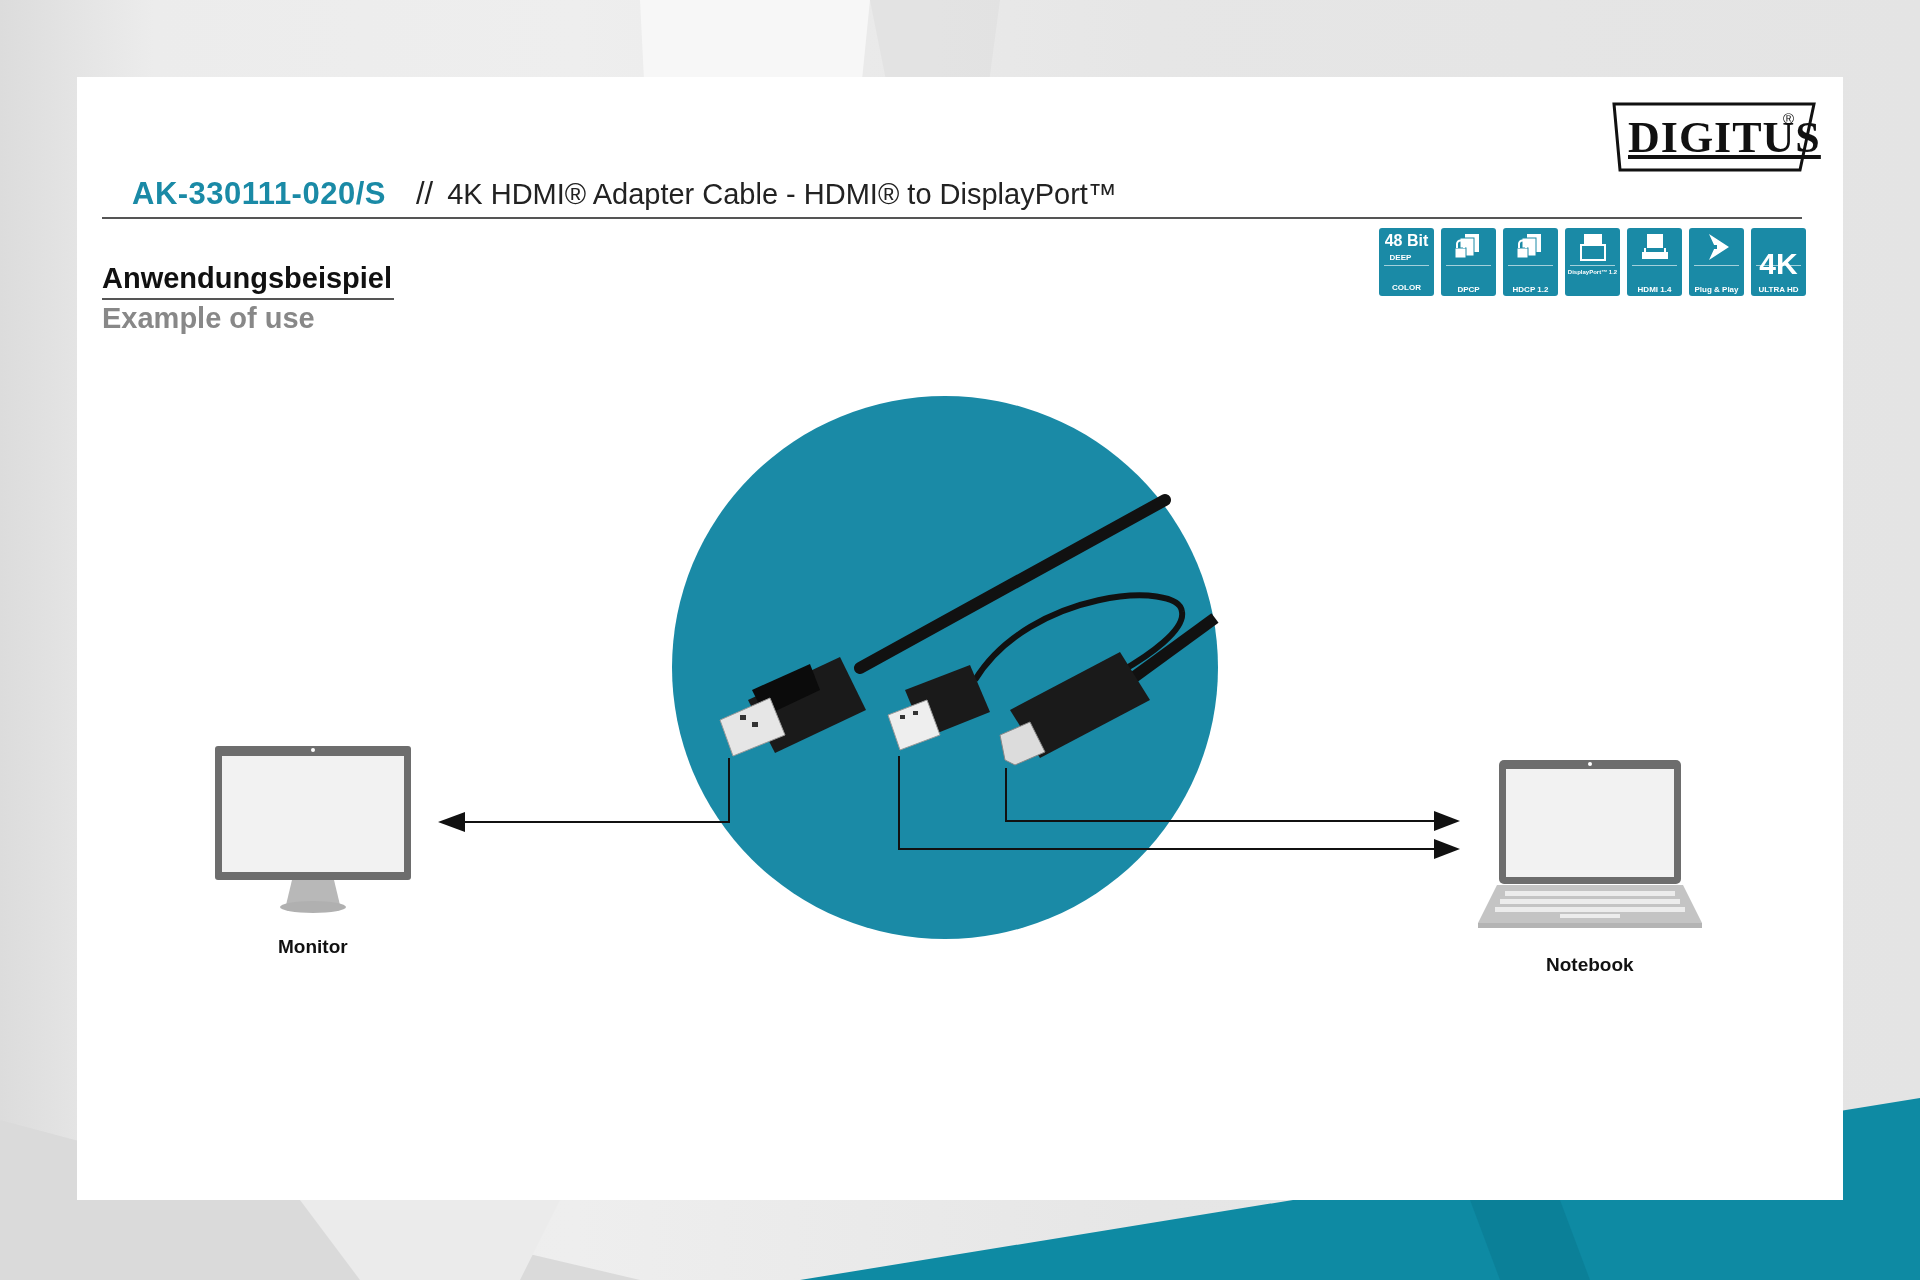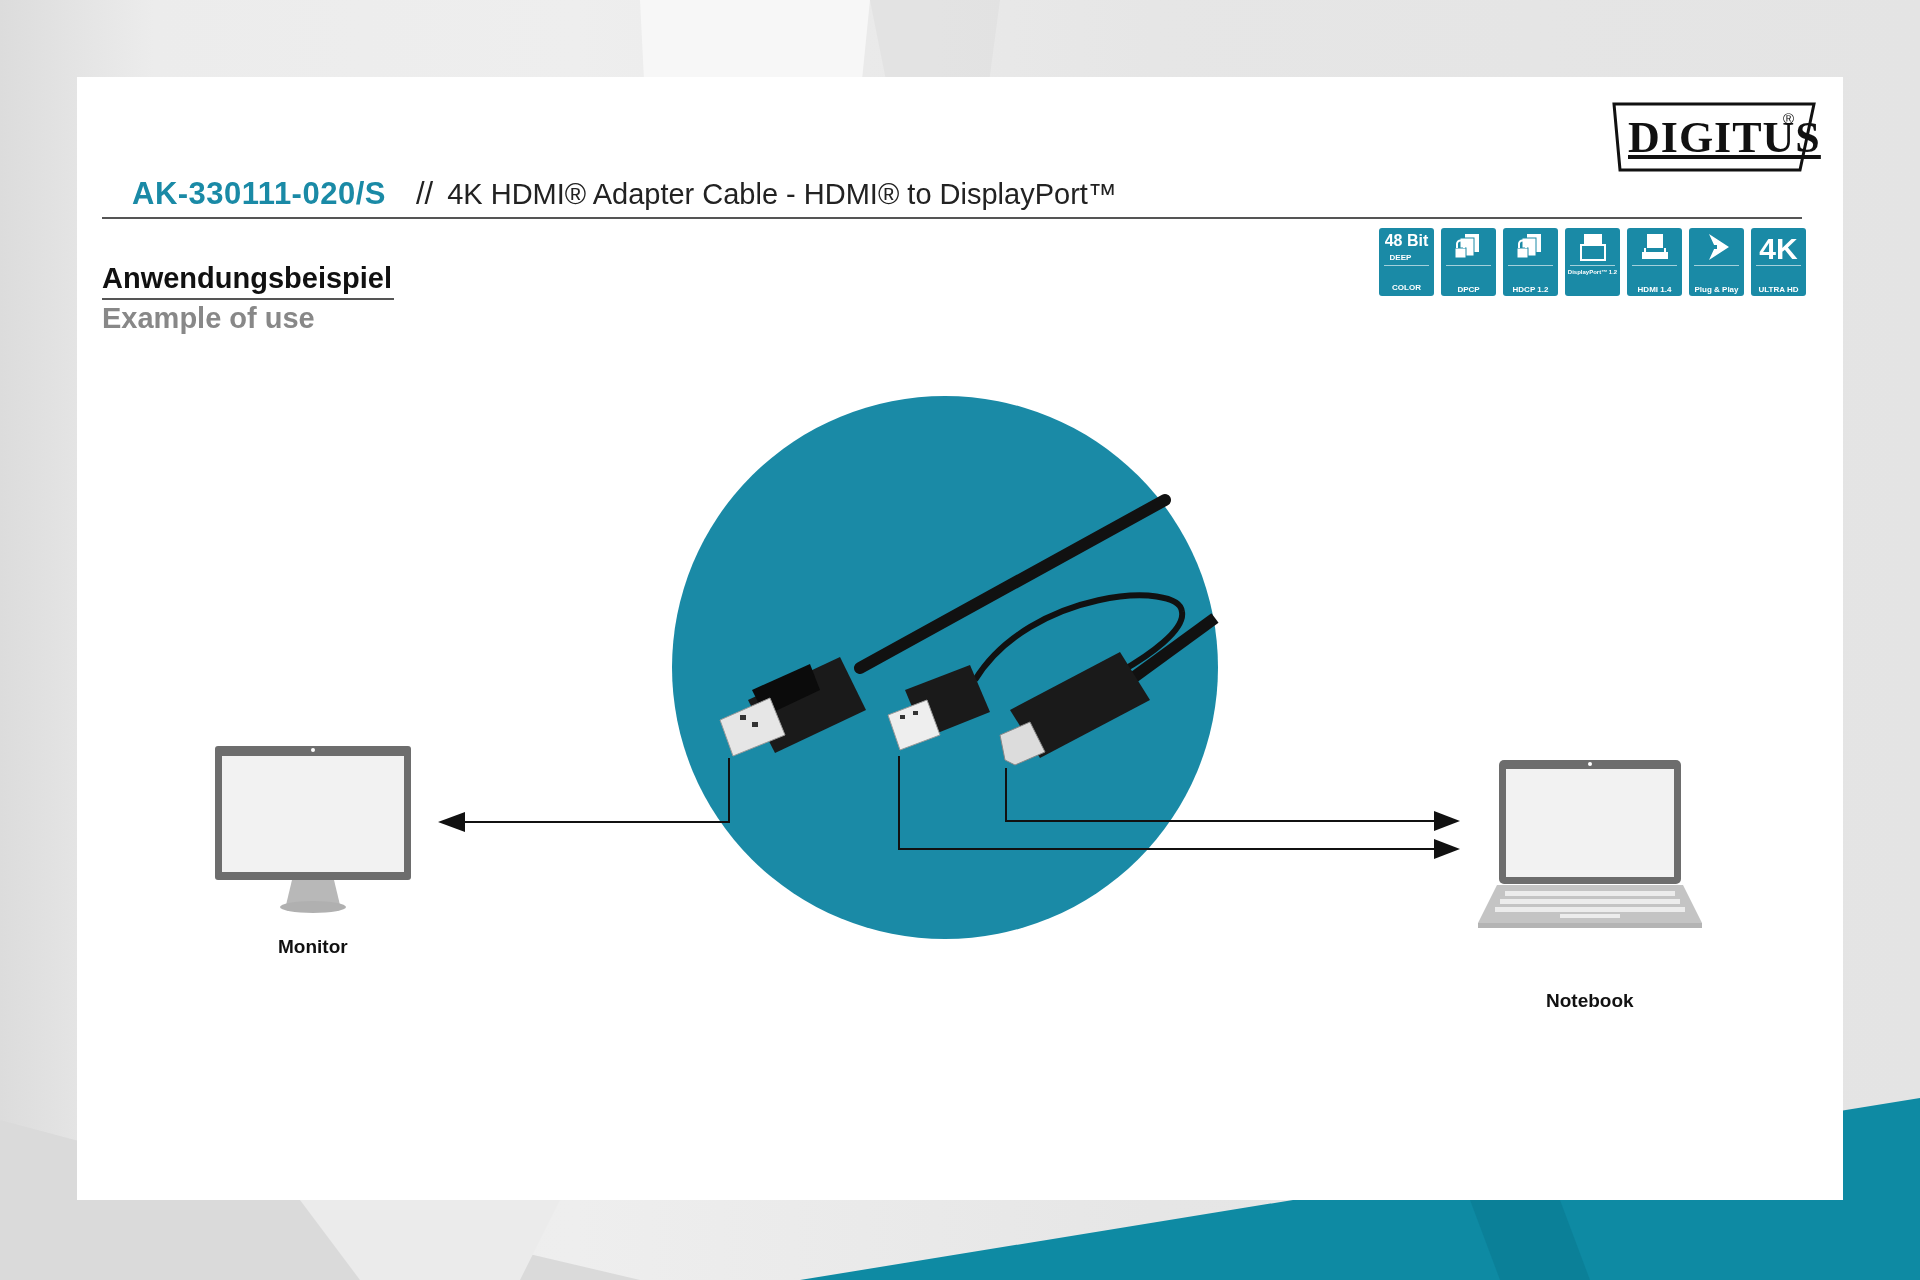--- a/index.html
+++ b/index.html
@@ -25,21 +25,21 @@
     position:absolute; left:1628px; top:112px; font-family:"Liberation Serif", serif;
     font-weight:bold; font-size:44px; color:#111; letter-spacing:1px;text-decoration:underline;
   }
   .logo-reg { position:absolute; left:1783px; top:110px; font-size:15px; color:#111; }
   .badges { position:absolute; left:1379px; top:228px; display:flex; gap:7px; }
   .badge {
     width:55px; height:68px; background:#1a8aa6; border-radius:3px;
     position:relative; color:#fff; text-align:center; overflow:hidden;
   }
   .badge .big { position:absolute; left:0; right:0; top:4px; font-weight:bold; font-size:16px; }
-  .badge .big4k { position:absolute; left:0; right:0; top:4px; font-weight:bold; font-size:30px; }
+  .badge .big4k { position:absolute; left:0; right:0; top:19px; font-weight:bold; font-size:30px; }
   .badge .line { position:absolute; left:5px; right:5px; top:37px; height:1px; background:rgba(255,255,255,0.6); }
   .badge .small { position:absolute; left:0; right:0; top:40px; font-weight:bold; font-size:8px; line-height:8px;margin-top:18px; }
   .badge .small2 { position:absolute; left:0; right:0; top:40px; font-weight:bold; font-size:6px; line-height:8px; }
   .badge .deep { position:absolute; left:0; right:12px; top:25px; font-weight:bold; font-size:8px; line-height:8px; }
   .badge svg { position:absolute; left:12px; top:4px; }
   .section-de { position:absolute; left:102px; top:262px; font-weight:bold; font-size:29px; color:#111; }
   .section-rule { position:absolute; left:102px; top:298px; width:292px; height:2px; background:#555; }
   .section-en { position:absolute; left:102px; top:302px; font-weight:bold; font-size:29px; color:#888; }
   .circle {
     position:absolute; left:672px; top:396px; width:546px; height:543px; border-radius:50%;
@@ -189,13 +189,13 @@
   <circle cx="1590" cy="764" r="2" fill="#fff"></circle>
   <polygon points="1497,885 1683,885 1702,923 1478,923" fill="#c4c4c4"></polygon>
   <rect x="1478" y="923" width="224" height="5" fill="#b4b4b4"></rect>
   <g fill="#ececec">
     <rect x="1505" y="891" width="170" height="5"></rect>
     <rect x="1500" y="899" width="180" height="5"></rect>
     <rect x="1495" y="907" width="190" height="5"></rect>
     <rect x="1560" y="914" width="60" height="4"></rect>
   </g>
 </svg>
-<div class="device-label" style="left:1546px; top:990px;">Notebook</div>
+<div class="device-label" style="left:1546px; top:954px;">Notebook</div>
 
 </body></html>

